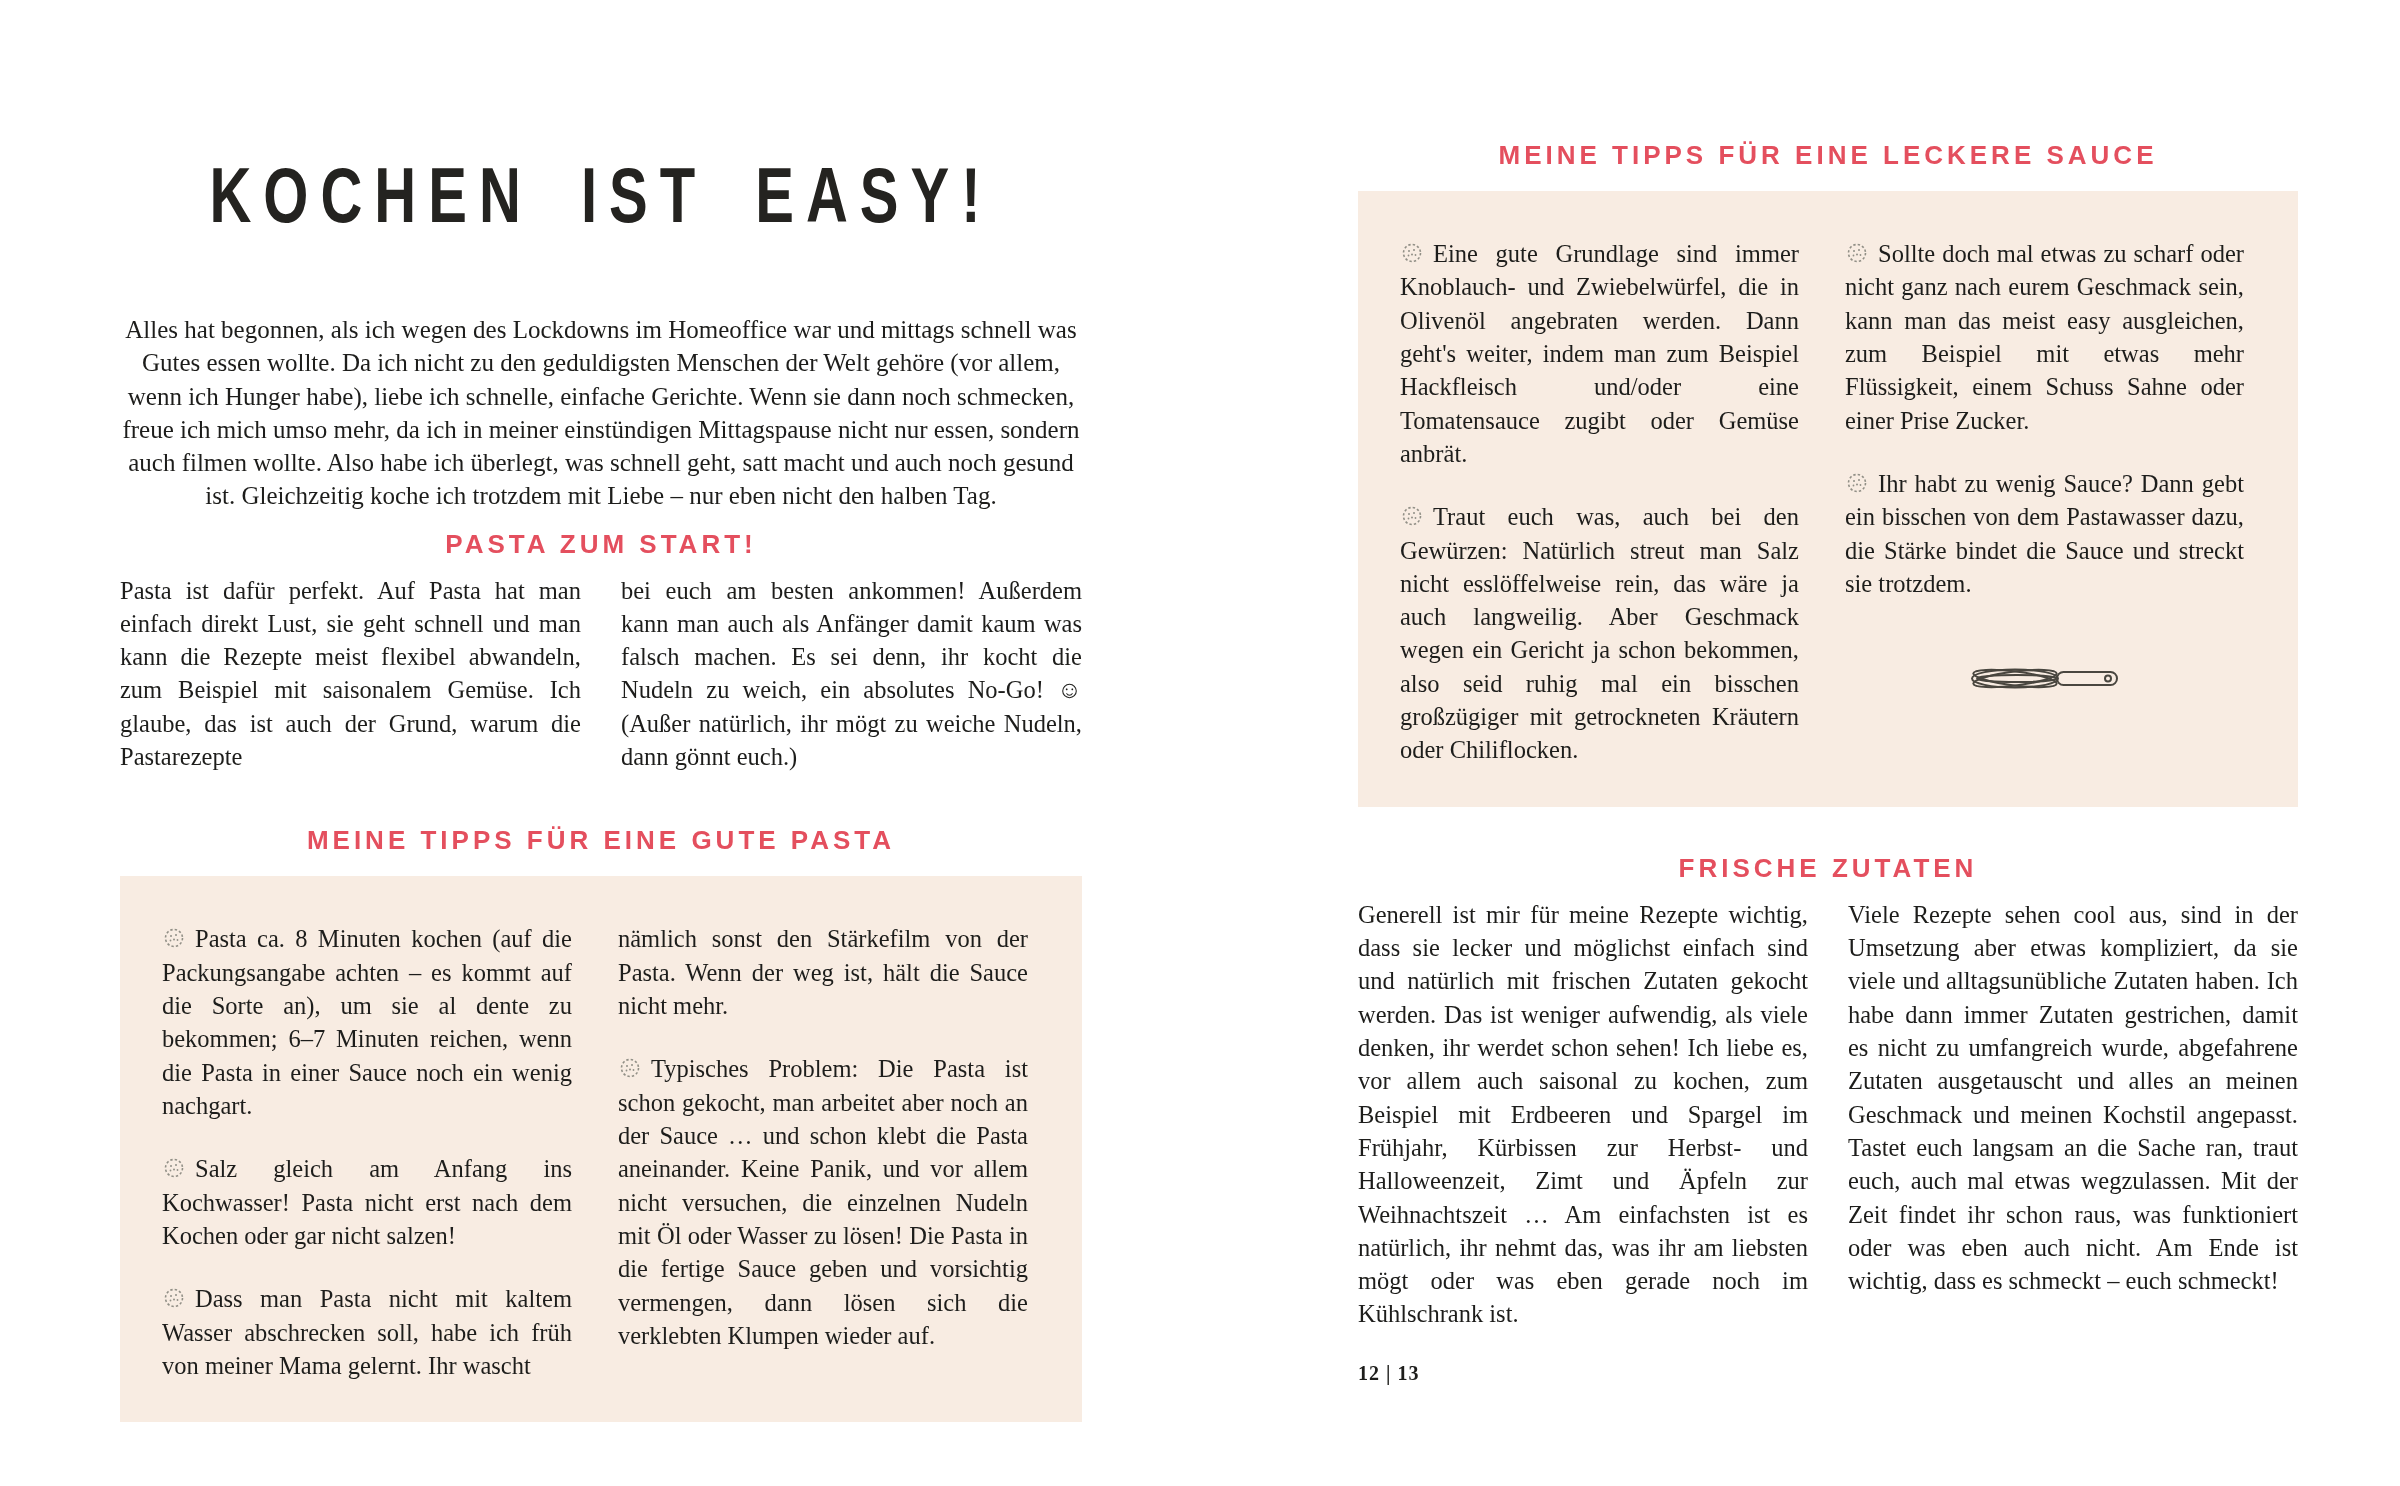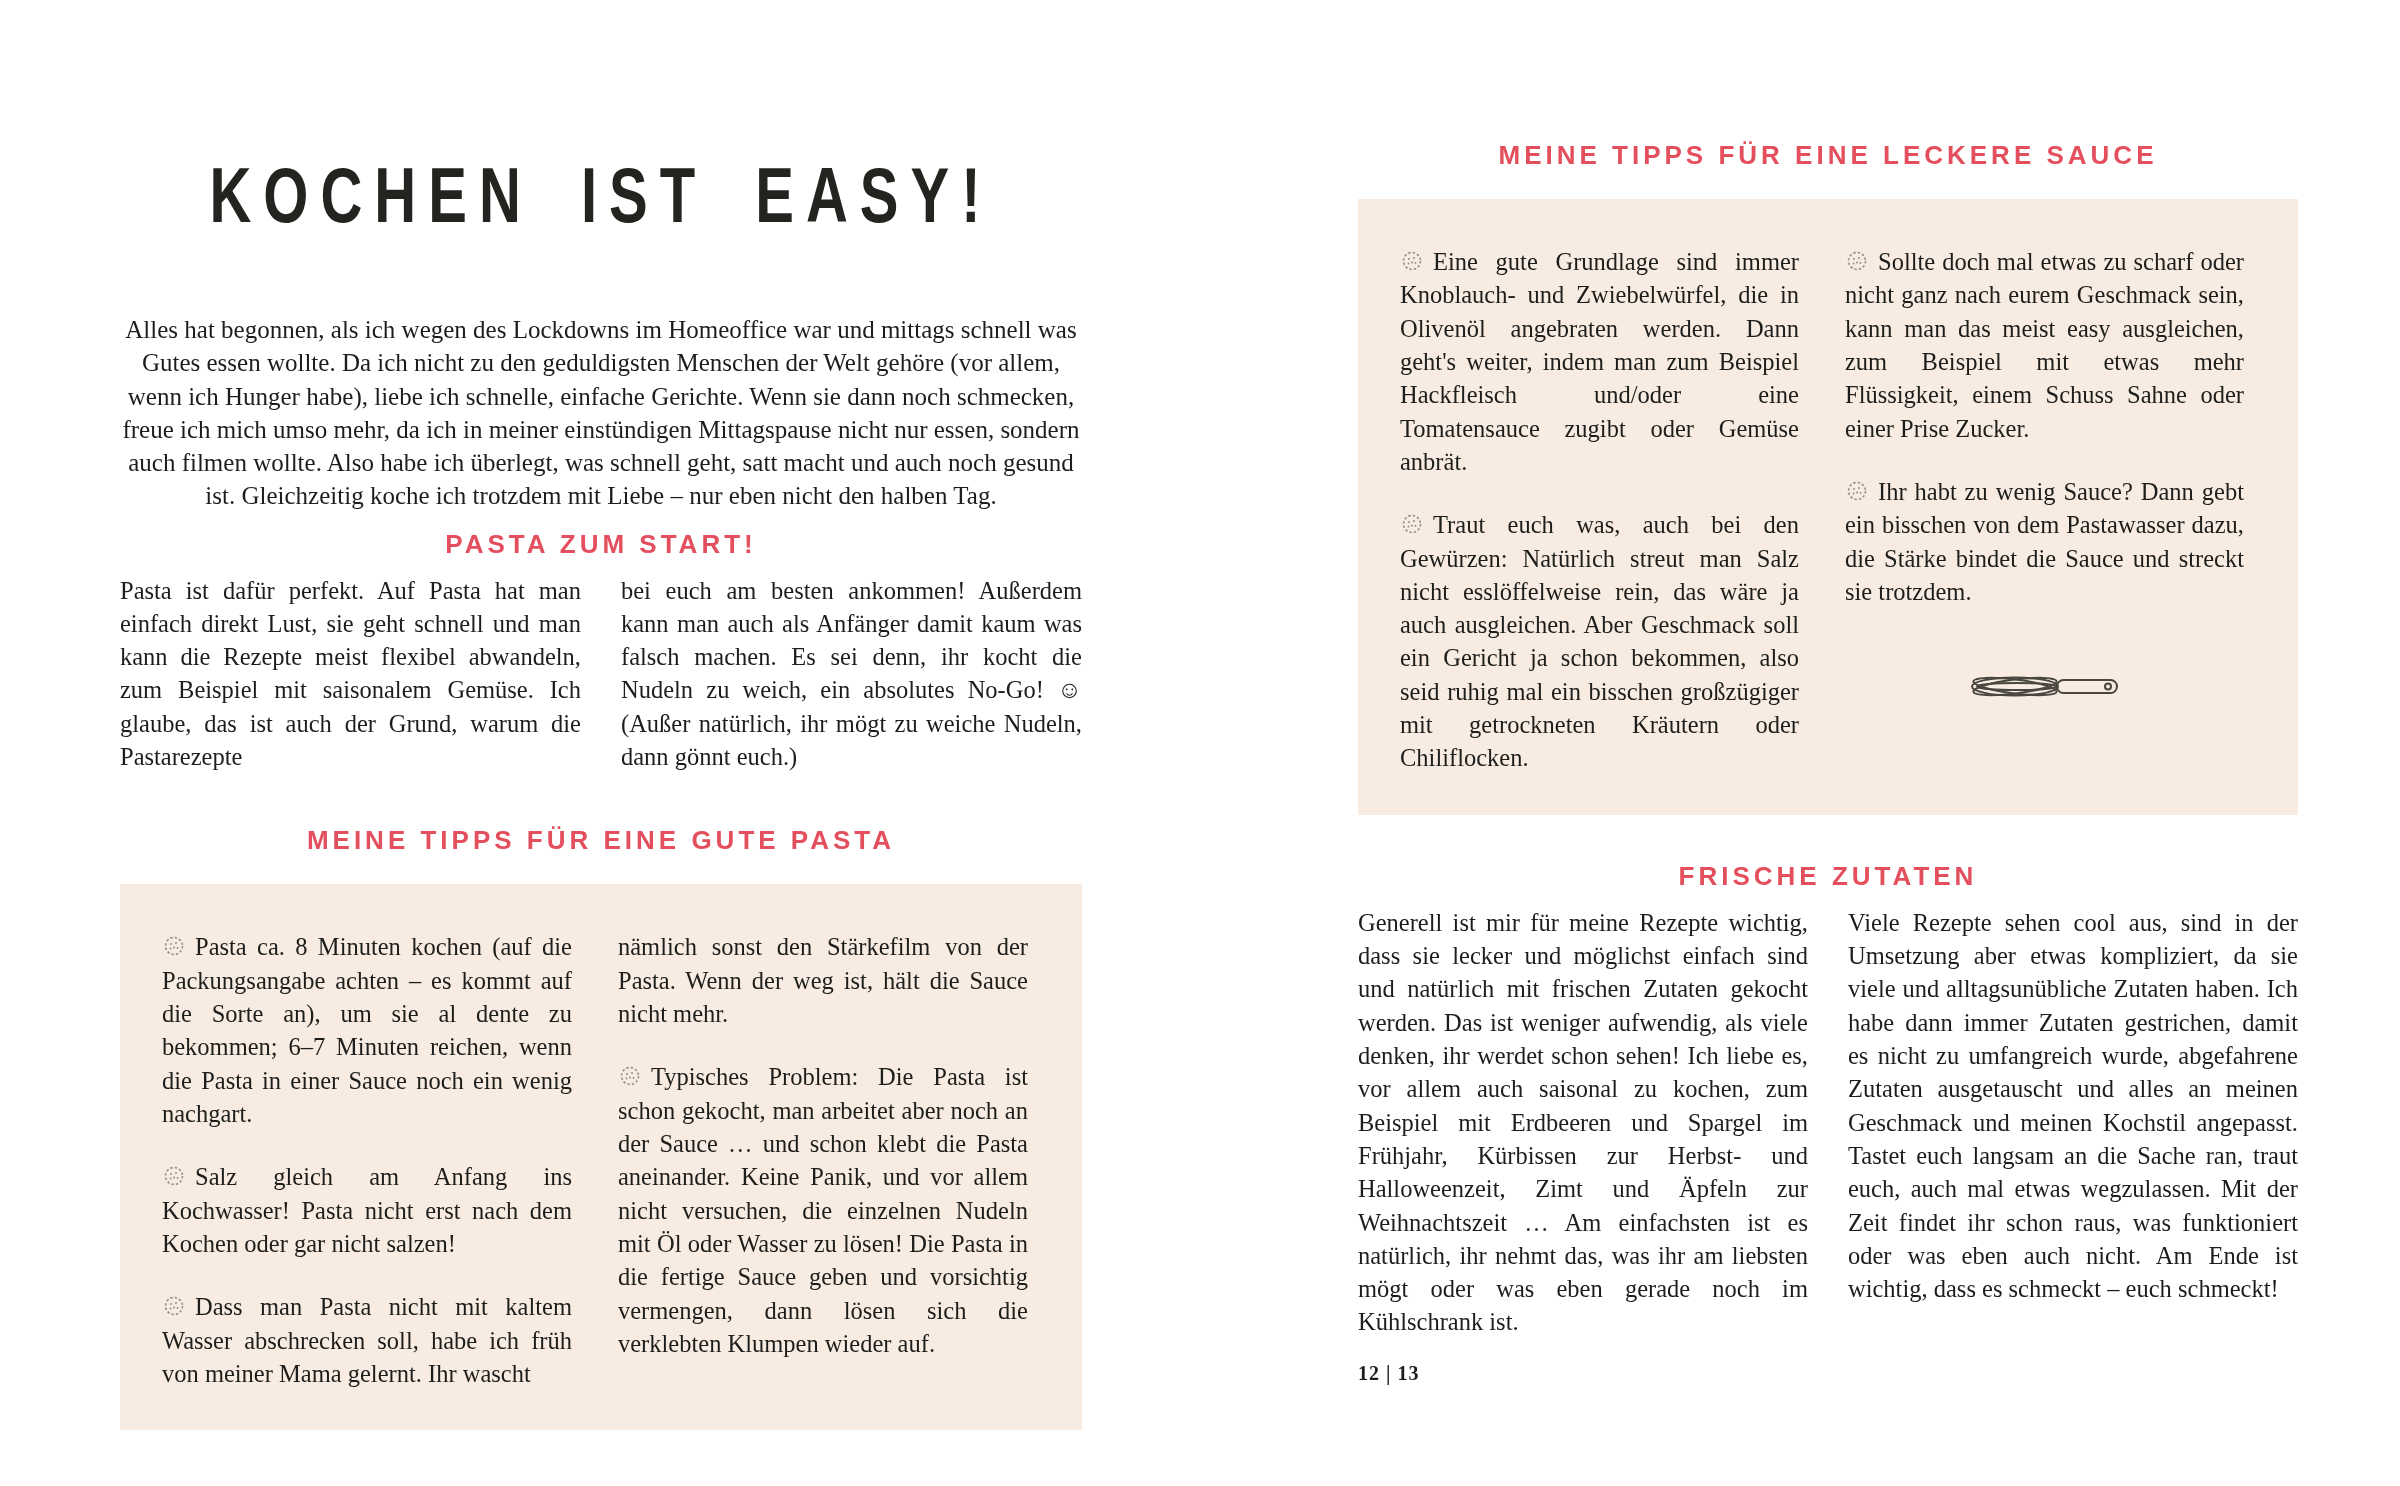--- a/index.html
+++ b/index.html
@@ -58,21 +58,21 @@
     column-gap:40px;
     margin-top:14px;
   }
   .two-col p{
     font-size:24.5px;
     line-height:1.36;
     text-align:justify;
   }
 
   .tips-box{
-    margin-top:28px;
+    margin-top:20px;
     background:var(--box-bg);
     padding:46px 54px 40px 42px;
     display:grid;
     grid-template-columns:1fr 1fr;
     column-gap:46px;
   }
   .tips-col{display:flex;flex-direction:column;}
   .tip{
     font-size:24.5px;
     line-height:1.36;
@@ -179,21 +179,21 @@
               <circle cx="8.5" cy="14.5" r="0.9" fill="#918f86"></circle>
               <circle cx="15.5" cy="14" r="0.9" fill="#918f86"></circle>
             </svg></span><span>Eine gute Grundlage sind immer Knoblauch- und Zwiebelwürfel, die in Olivenöl angebraten werden. Dann geht's weiter, indem man zum Beispiel Hackfleisch und/oder eine Tomatensauce zugibt oder Gemüse anbrät.</span></p>
       <p class="tip"><span class="bullet"><svg width="24" height="24" viewBox="0 0 24 24">
               <circle cx="12" cy="12" r="8.5" fill="none" stroke="#918f86" stroke-width="1.6" stroke-dasharray="2.4 2.1"></circle>
               <circle cx="9" cy="10" r="1" fill="#918f86"></circle>
               <circle cx="14" cy="9" r="1" fill="#918f86"></circle>
               <circle cx="12" cy="13.5" r="1" fill="#918f86"></circle>
               <circle cx="8.5" cy="14.5" r="0.9" fill="#918f86"></circle>
               <circle cx="15.5" cy="14" r="0.9" fill="#918f86"></circle>
-            </svg></span><span>Traut euch was, auch bei den Gewürzen: Natürlich streut man Salz nicht esslöffelweise rein, das wäre ja auch ausgleichen. Aber Geschmack soll ein Gericht ja schon bekommen, also seid ruhig mal ein bisschen großzügiger mit getrockneten Kräutern oder Chiliflocken.</span></p>
+            </svg></span><span>Traut euch was, auch bei den Gewürzen: Natürlich streut man Salz nicht esslöffelweise rein, das wäre ja auch langweilig. Aber Geschmack wegen ein Gericht ja schon bekommen, also seid ruhig mal ein bisschen großzügiger mit getrockneten Kräutern oder Chiliflocken.</span></p>
     </div>
     <div class="tips-col">
       <p class="tip"><span class="bullet"><svg width="24" height="24" viewBox="0 0 24 24">
               <circle cx="12" cy="12" r="8.5" fill="none" stroke="#918f86" stroke-width="1.6" stroke-dasharray="2.4 2.1"></circle>
               <circle cx="9" cy="10" r="1" fill="#918f86"></circle>
               <circle cx="14" cy="9" r="1" fill="#918f86"></circle>
               <circle cx="12" cy="13.5" r="1" fill="#918f86"></circle>
               <circle cx="8.5" cy="14.5" r="0.9" fill="#918f86"></circle>
               <circle cx="15.5" cy="14" r="0.9" fill="#918f86"></circle>
             </svg></span><span>Sollte doch mal etwas zu scharf oder nicht ganz nach eurem Geschmack sein, kann man das meist easy ausgleichen, zum Beispiel mit etwas mehr Flüssigkeit, einem Schuss Sahne oder einer Prise Zucker.</span></p>

